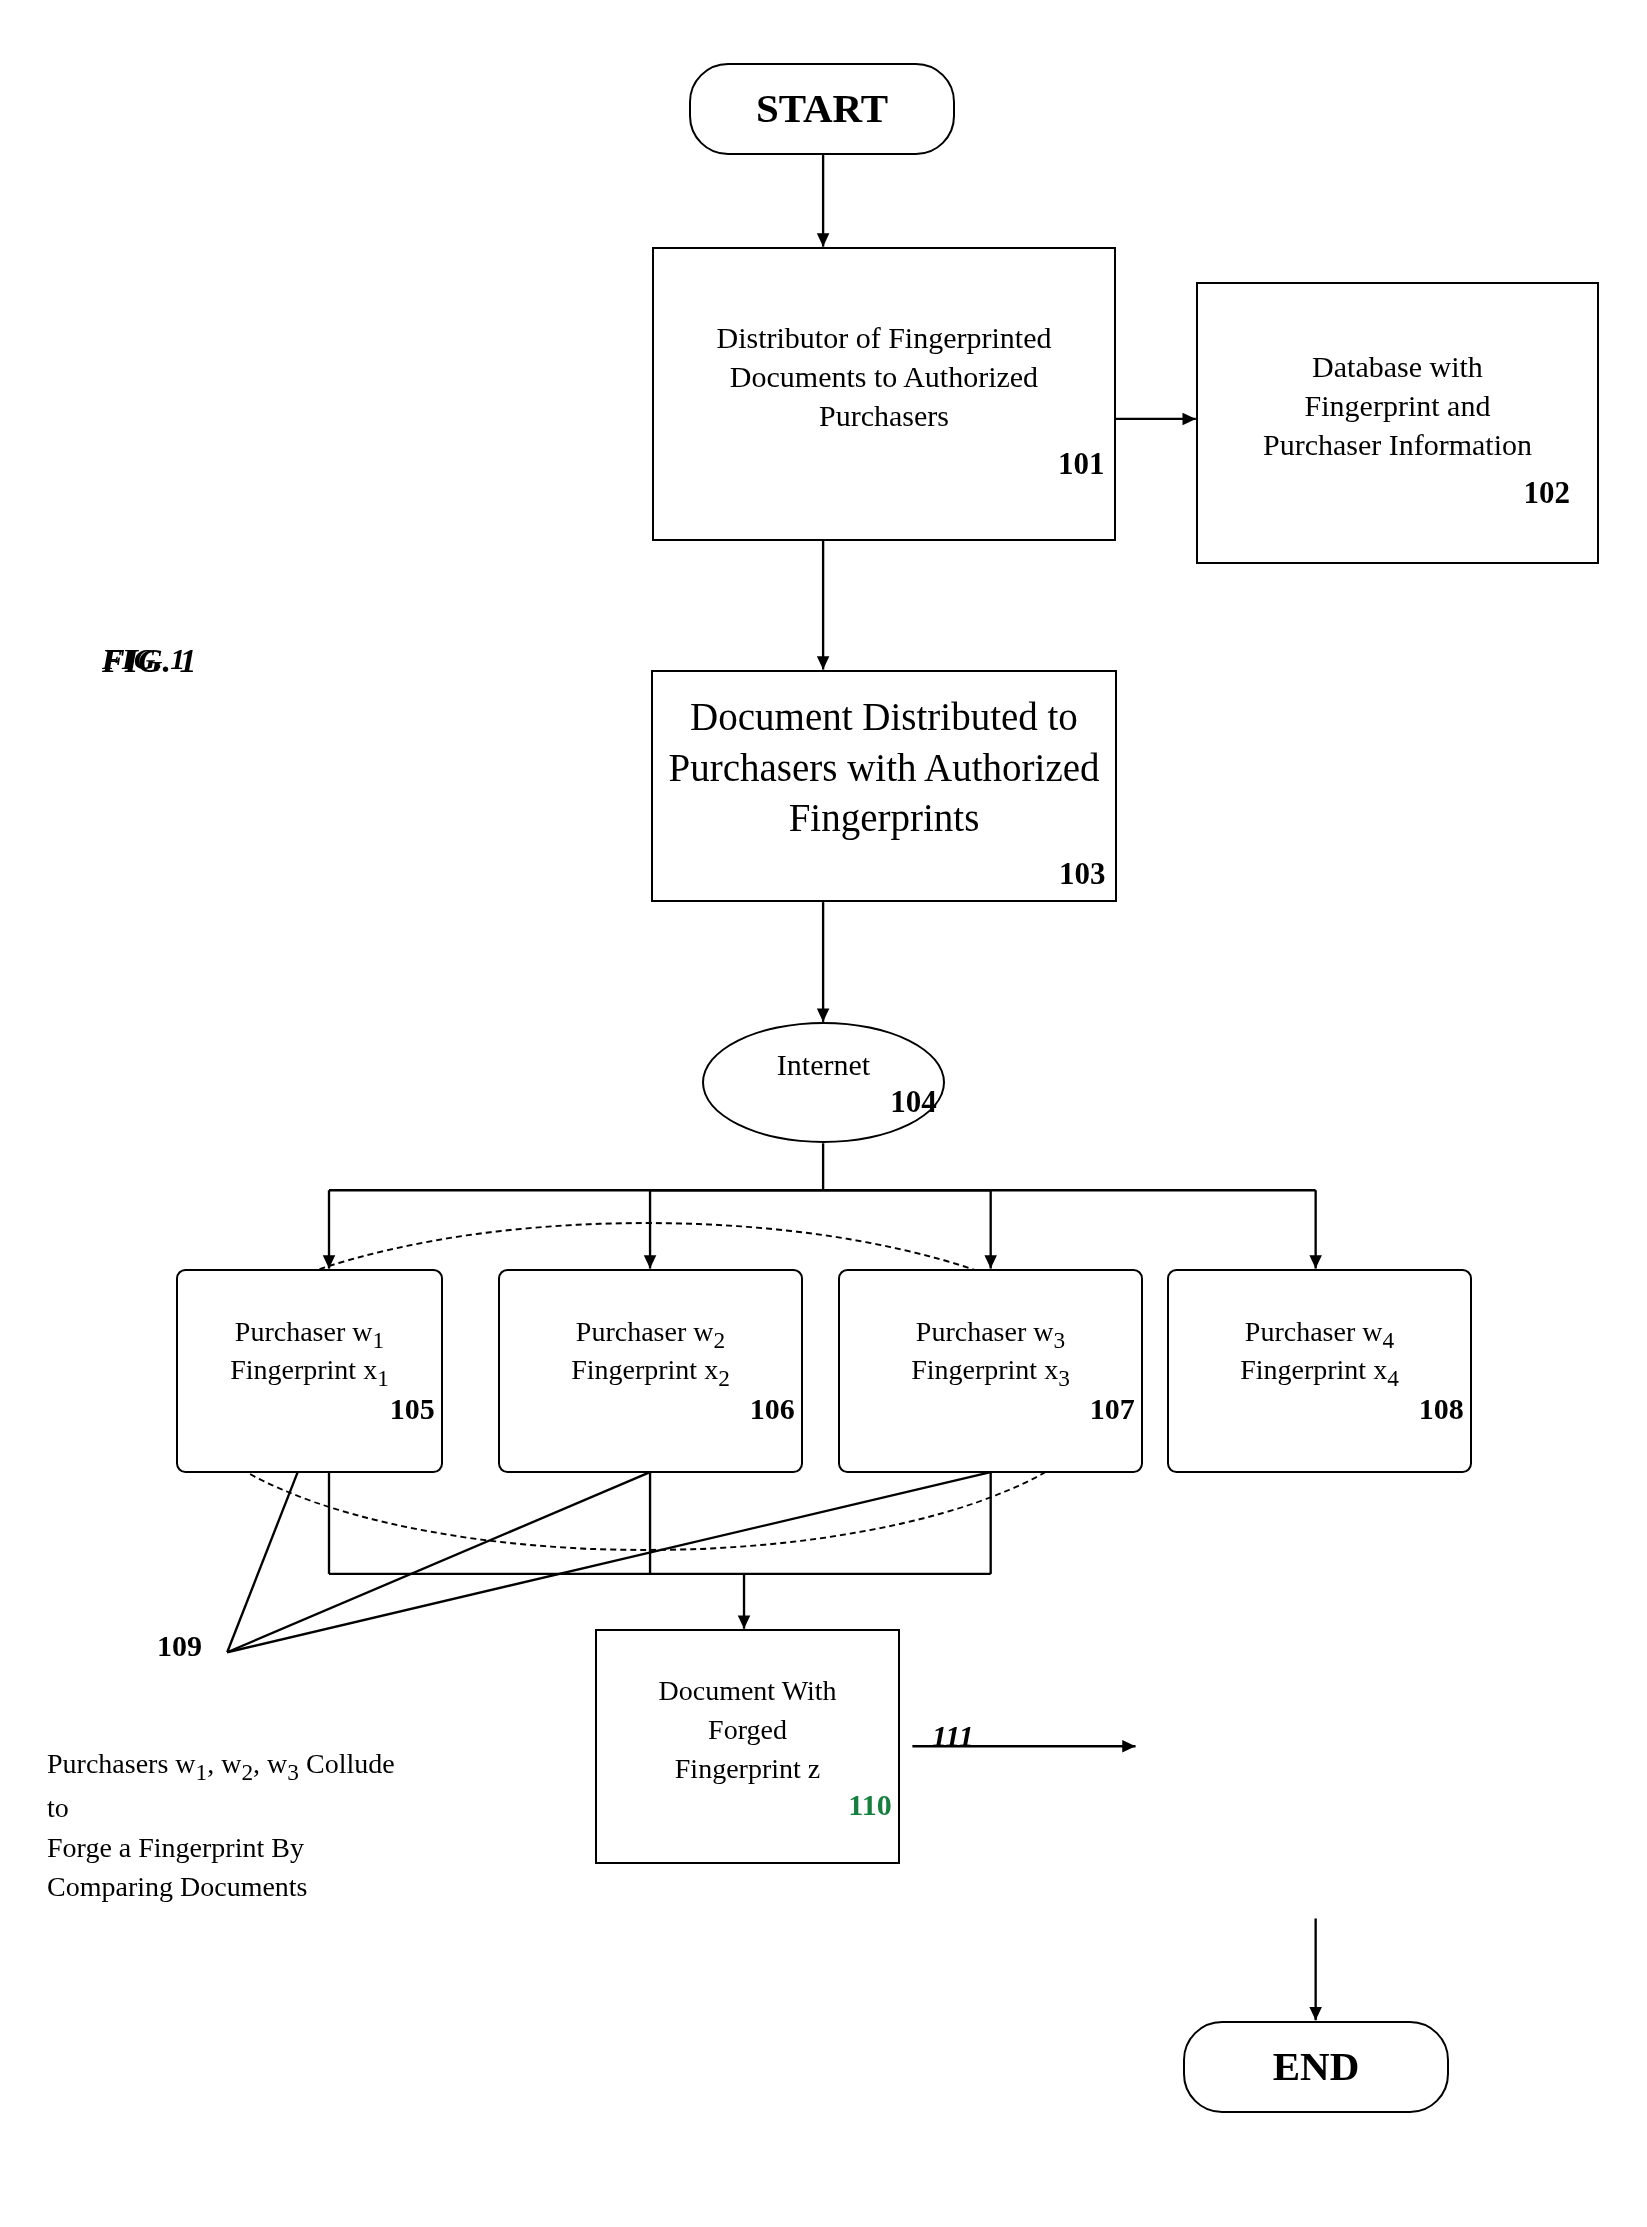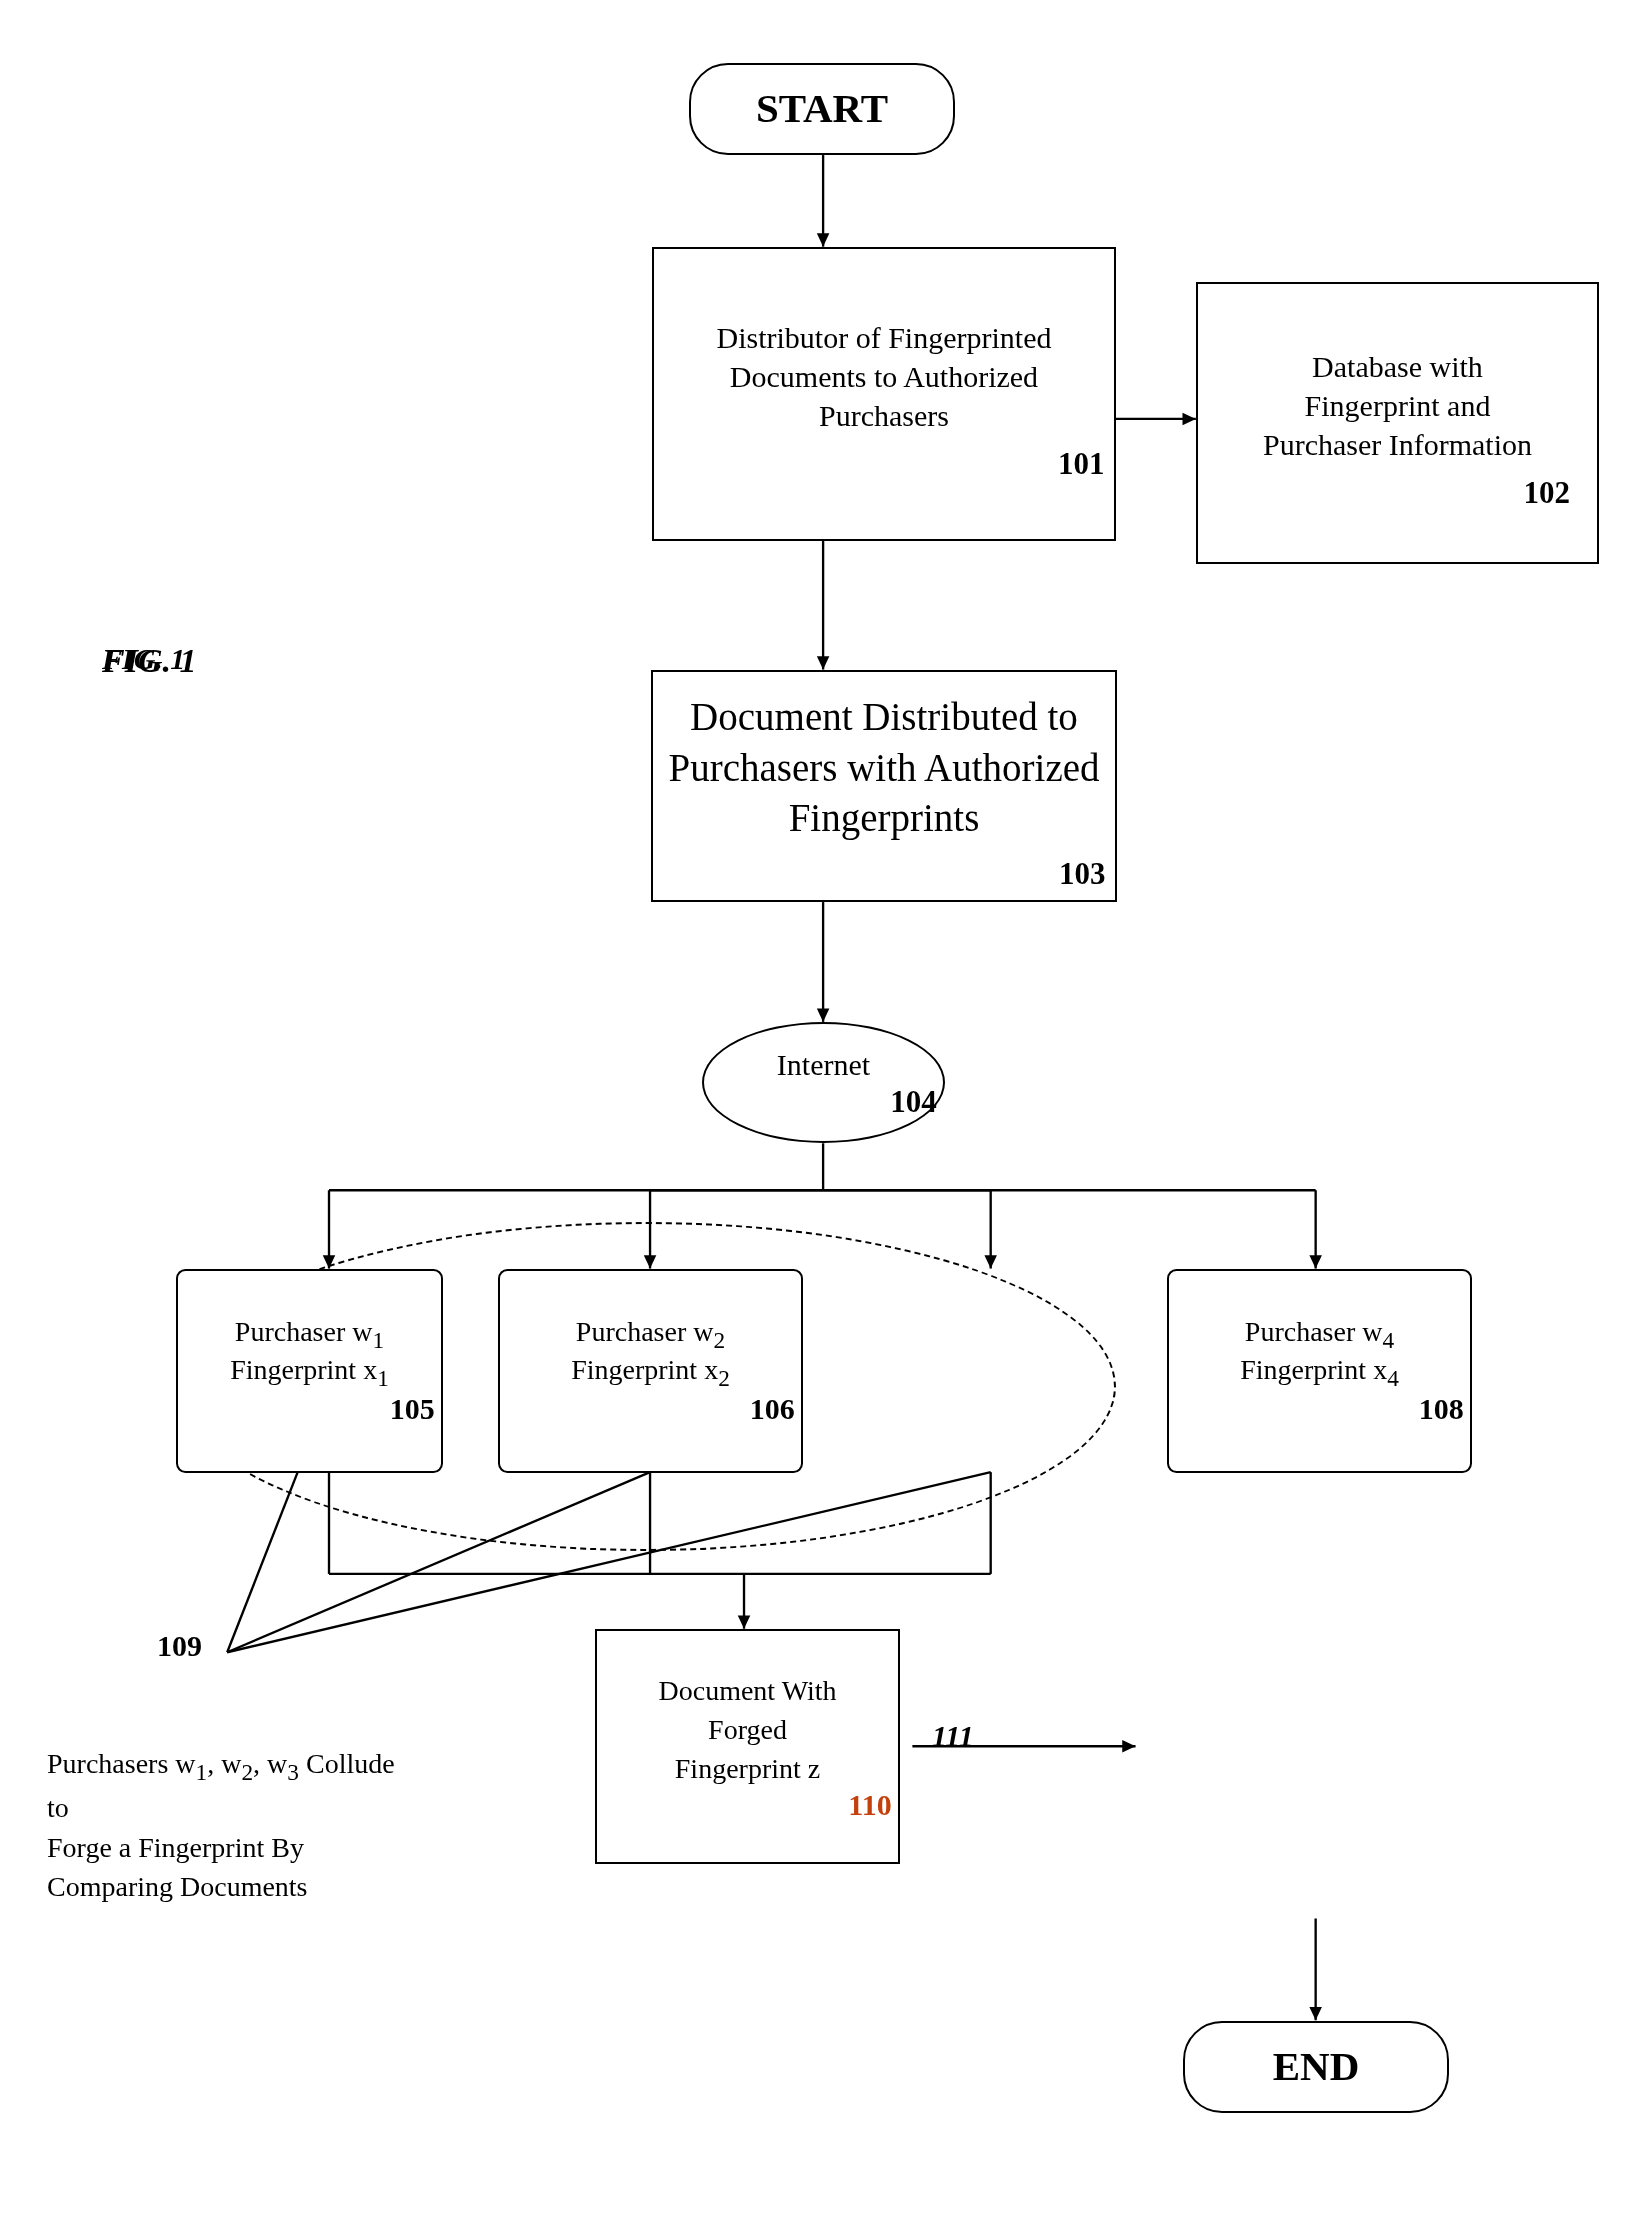--- a/index.html
+++ b/index.html
@@ -191,20 +191,26 @@
     <div style="font-size:30px; font-weight:bold; color:#000; align-self:flex-end; padding-right:6.3px;">105</div>
   </div>
 
   <div class="purchaser-box" style="left:498px; top:1269px; width:305px; height:204px;">
     <div style="font-size:28px; color:#000;">
       Purchaser w<sub>2</sub><br>Fingerprint x<sub>2</sub>
     </div>
     <div style="font-size:30px; font-weight:bold; color:#000; align-self:flex-end; padding-right:6.3px;">106</div>
   </div>
 
+  <div class="purchaser-box" style="left:838px; top:1269px; width:305px; height:204px;">
+    <div style="font-size:28px; color:#000;">
+      Purchaser w<sub>3</sub><br>Fingerprint x<sub>3</sub>
+    </div>
+    <div style="font-size:30px; font-weight:bold; color:#000; align-self:flex-end; padding-right:6.3px;">107</div>
+  </div>
 
   <div class="purchaser-box" style="left:1167px; top:1269px; width:305px; height:204px;">
     <div style="font-size:28px; color:#000;">
       Purchaser w<sub>4</sub><br>Fingerprint x<sub>4</sub>
     </div>
     <div style="font-size:30px; font-weight:bold; color:#000; align-self:flex-end; padding-right:6.3px;">108</div>
   </div>
 
   <div class="node node-rect" style="left:47px; top:1723px; width:376px; height:204px; border:none;">
     <div style="font-size:28px; color:#000; text-align:left; line-height:1.4;">
@@ -213,21 +219,21 @@
       Comparing Documents
     </div>
   </div>
 
   <div style="position:absolute; left:157px; top:1629px; font-size:30px; font-weight:bold; color:#000;">109</div>
 
   <div class="node node-rect" style="left:595px; top:1629px; width:305px; height:235px;">
     <div style="font-size:28px; color:#000; text-align:center; line-height:1.4;">
       Document With<br>Forged<br>Fingerprint z
     </div>
-    <div style="font-size:30px; font-weight:bold; color:#c2410c; align-self:flex-end; padding-right:6.3px;">110</div>
+    <div style="font-size:30px; font-weight:bold; color:#15803d; align-self:flex-end; padding-right:6.3px;">110</div>
   </div>
 
   <div style="position:absolute; left:932px; top:1719px; font-size:30px; font-weight:bold; font-style:italic; color:#000;">111</div>
 
 
   <div class="node node-rounded" style="left:1183px; top:2021px; width:266px; height:92px;">
     <span class="node-text" style="font-size:41px; font-weight:bold;">END</span>
   </div>
 
 </div>

